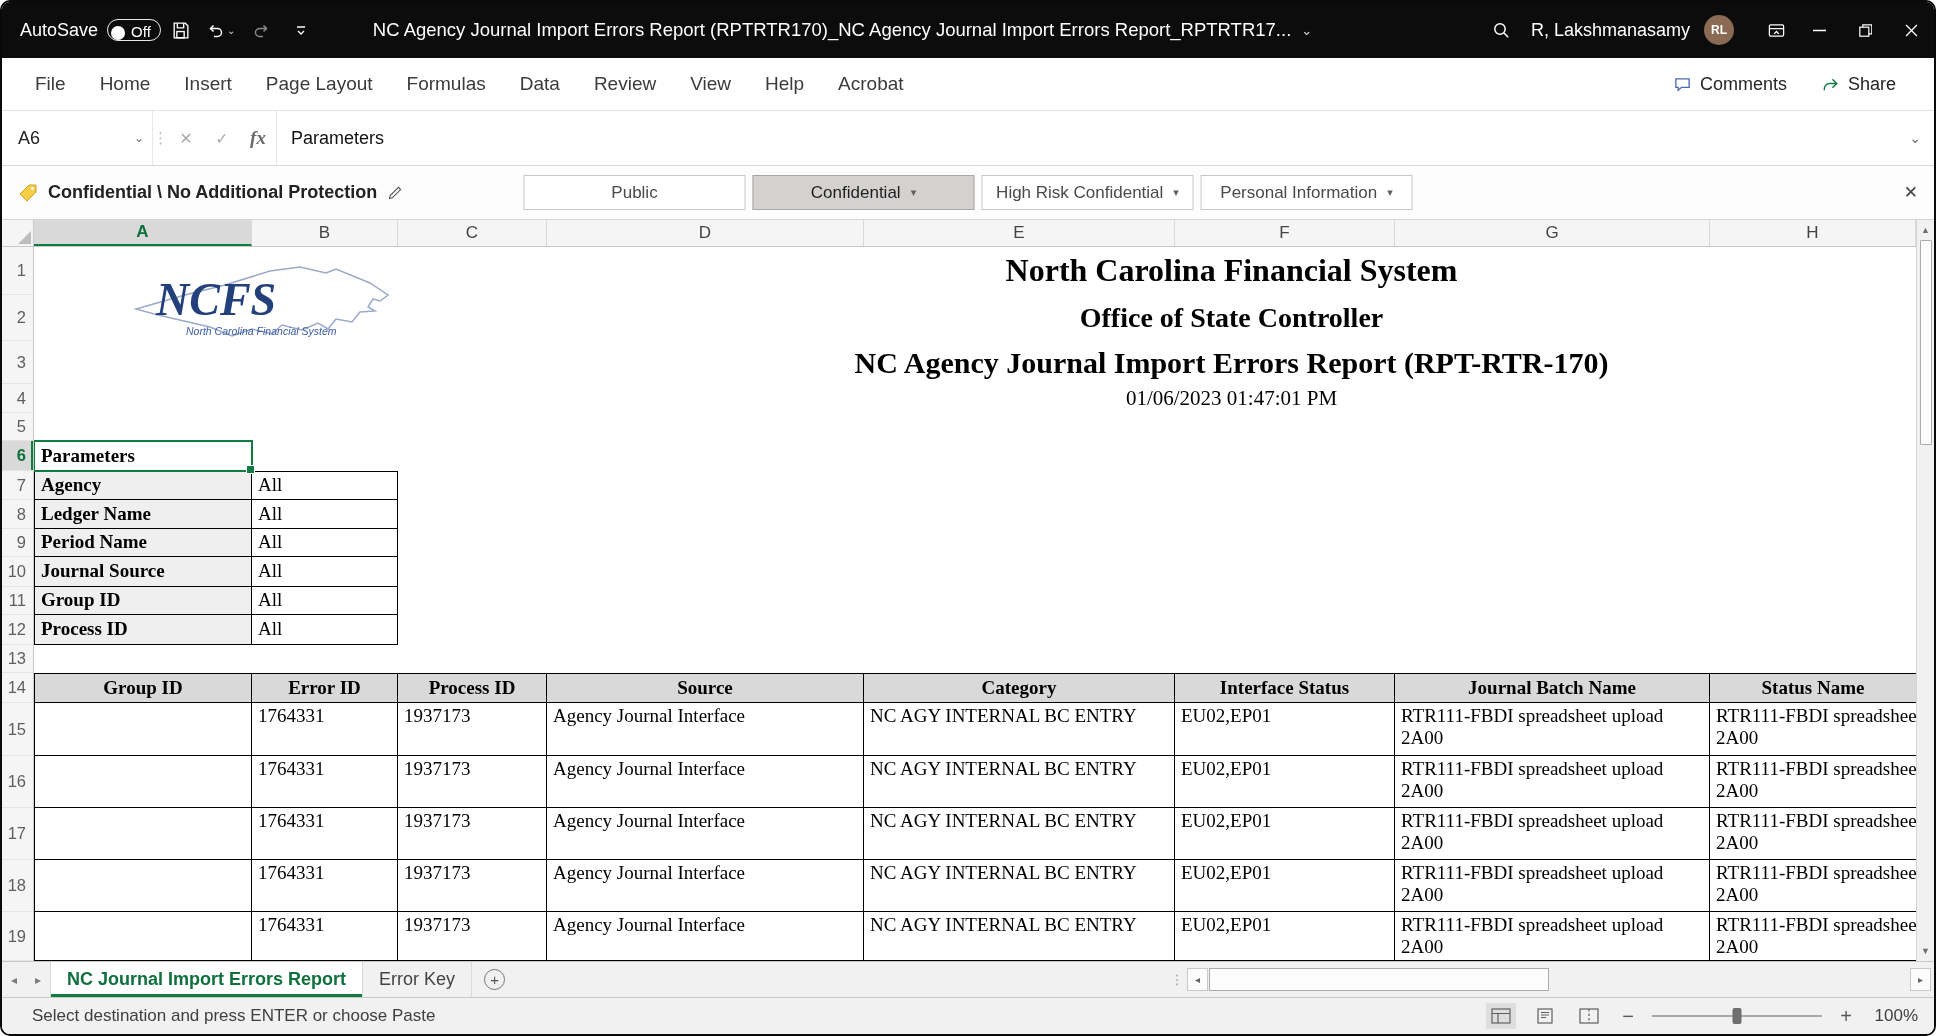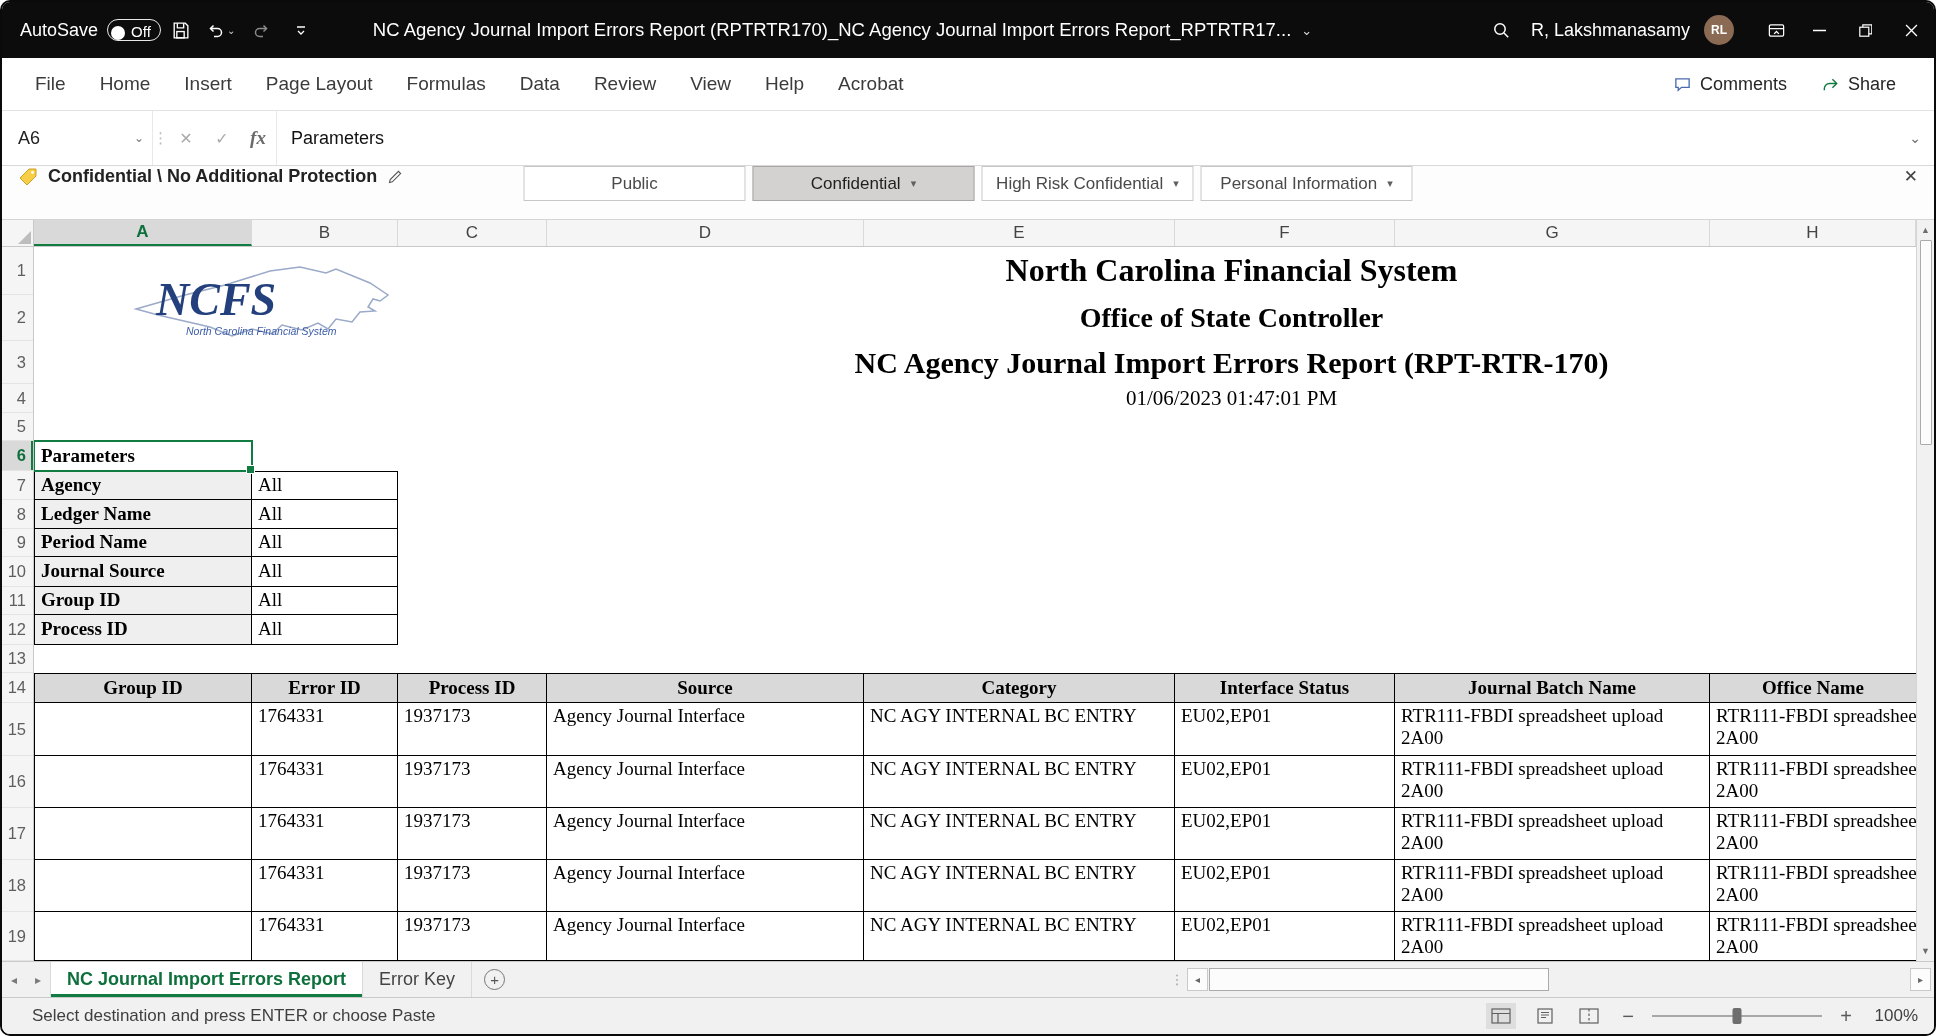--- a/index.html
+++ b/index.html
@@ -31,21 +31,21 @@
 .fbar{height:55px;background:#fff;border-bottom:1px solid #D9D9D9;display:flex;align-items:stretch;flex:0 0 auto}
 .namebox{width:150px;display:flex;align-items:center;justify-content:space-between;padding:0 8px 0 16px;font-size:18px;color:#222;cursor:pointer}
 .nb-chev{color:#777;font-size:12px}
 .fb-split{width:16px;display:flex;align-items:center;justify-content:center;color:#b9b9b9;font-size:15px;border-left:1px solid #E8E8E8}
 .fb-ico{width:36px;display:flex;align-items:center;justify-content:center;background:none;border:none;font-size:16px;color:#ababab;cursor:pointer}
 .fb-ico.fx{color:#6b6b6b;font-style:italic;font-family:"Liberation Serif",serif;font-size:19px;font-weight:700}
 .fb-content{flex:1;display:flex;align-items:center;padding-left:14px;font-size:18px;color:#111;border-left:1px solid #E8E8E8;cursor:text}
 .fb-expand{width:38px;display:flex;align-items:center;justify-content:center;color:#6d6d6d;background:none;border:none;font-size:14px;cursor:pointer}
 
 
-.sensbar{height:54px;background:#FDFDFD;border-bottom:1px solid #D4D4D4;display:flex;align-items:flex-start;position:relative;flex:0 0 auto}
+.sensbar{height:54px;background:#FDFDFD;border-bottom:1px solid #D4D4D4;display:flex;align-items:center;position:relative;flex:0 0 auto}
 .sens-left{display:flex;align-items:center;gap:10px;margin-left:16px}
 .sens-label{font-size:18px;font-weight:700;color:#222}
 .pencil{cursor:pointer;display:flex}
 .sens-buttons{position:absolute;left:50%;transform:translateX(-50%);display:flex;align-items:center;gap:7px}
 .sbtn{height:35px;border:1px solid #C9C7C5;background:#fff;font-size:17px;color:#4a4a4a;display:flex;align-items:center;justify-content:center;gap:10px;cursor:pointer;font-family:inherit}
 .sbtn.w1{width:222px}.sbtn.w2{width:212px}
 .sbtn.selected{background:#D4D2D0;border-color:#A9A7A5;color:#1f1f1f}
 .sbtn .chev{font-size:11px;color:#5f5f5f}
 .sens-close{position:absolute;right:16px;background:none;border:none;font-size:17px;color:#444;cursor:pointer}
 
@@ -336,21 +336,21 @@
         <div class="cell pvalue" style="grid-area:12/2/13/3">All</div>
 
         <div class="cell th first" style="grid-area:14/1/15/2">Group ID</div>
         <div class="cell th" style="grid-area:14/2/15/3">Error ID</div>
         <div class="cell th" style="grid-area:14/3/15/4">Process ID</div>
         <div class="cell th" style="grid-area:14/4/15/5">Source</div>
         <div class="cell th" style="grid-area:14/5/15/6">Category</div>
         <div class="cell th" style="grid-area:14/6/15/7">Interface Status</div>
         <div class="cell th" style="grid-area:14/7/15/8">Journal Batch Name</div>
         <div class="cell th thx" style="grid-area:14/8/15/9">
-            <span class="thx-inner">Office Name</span>
+            <span class="thx-inner">Status Name</span>
           </div>
 
         <div class="cell td first" style="grid-area:15/1/16/2"></div>
         <div class="cell td num" style="grid-area:15/2/16/3">1764331</div>
         <div class="cell td num" style="grid-area:15/3/16/4">1937173</div>
         <div class="cell td" style="grid-area:15/4/16/5">Agency Journal Interface</div>
         <div class="cell td" style="grid-area:15/5/16/6">NC AGY INTERNAL BC ENTRY</div>
         <div class="cell td" style="grid-area:15/6/16/7">EU02,EP01</div>
         <div class="cell td wrap" style="grid-area:15/7/16/8">RTR111-FBDI spreadsheet upload 2A00</div>
         <div class="cell td tdx" style="grid-area:15/8/16/9">

